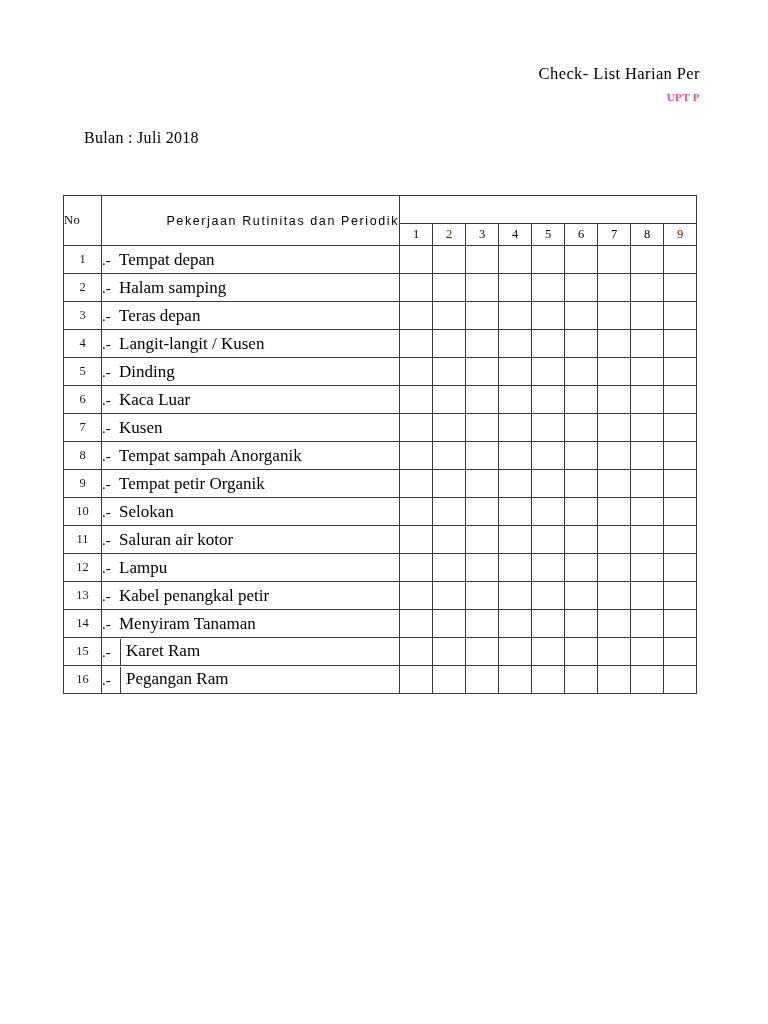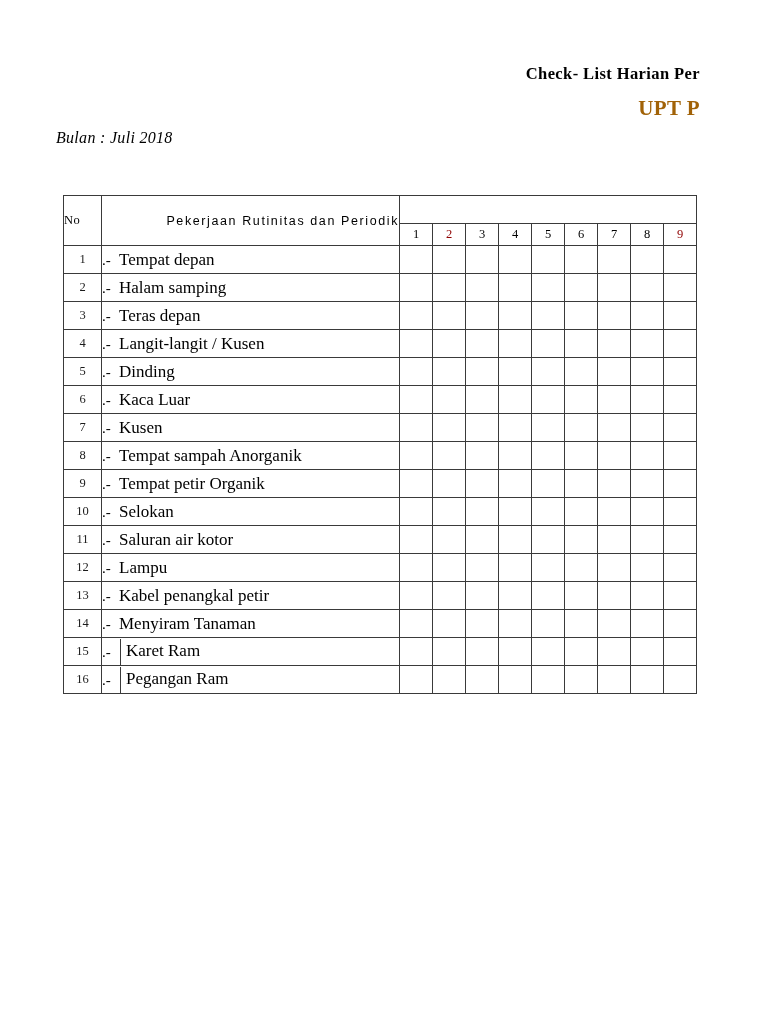--- a/index.html
+++ b/index.html
@@ -31,42 +31,41 @@
     position: absolute;
     left: 330px;
     top: 63px;
     width: 370px;          
     text-align: right;
     overflow: hidden;
     white-space: nowrap;
   }
   .title-line-1 {
     font-family: "Liberation Serif", serif;
-    font-weight: bold;
+    font-weight: normal;
     font-size: 16.5px;
     letter-spacing: 0.4px;
     line-height: 21px;
     color: #000;
     text-align: right;
   }
   .title-line-2 {
     font-family: "Liberation Serif", serif;
     font-weight: bold;
-    font-size: 21px;
+    font-size: 11px;
     letter-spacing: 0.4px;
     line-height: 21px;
-    color: #a16207;
-    margin-top: 14px;
+    color: #ec4899;
+    margin-top: 3px;
   }
 
   
   .meta {
     position: absolute;
-    left: 56px;
-    font-style: italic;
+    left: 84px;
   }
   .meta-bulan {
     top: 129px;
     font-size: 16px;
     font-weight: normal;
     letter-spacing: 0.3px;
     white-space: nowrap;
   }
   .meta-lokasi {
     top: 151px;

